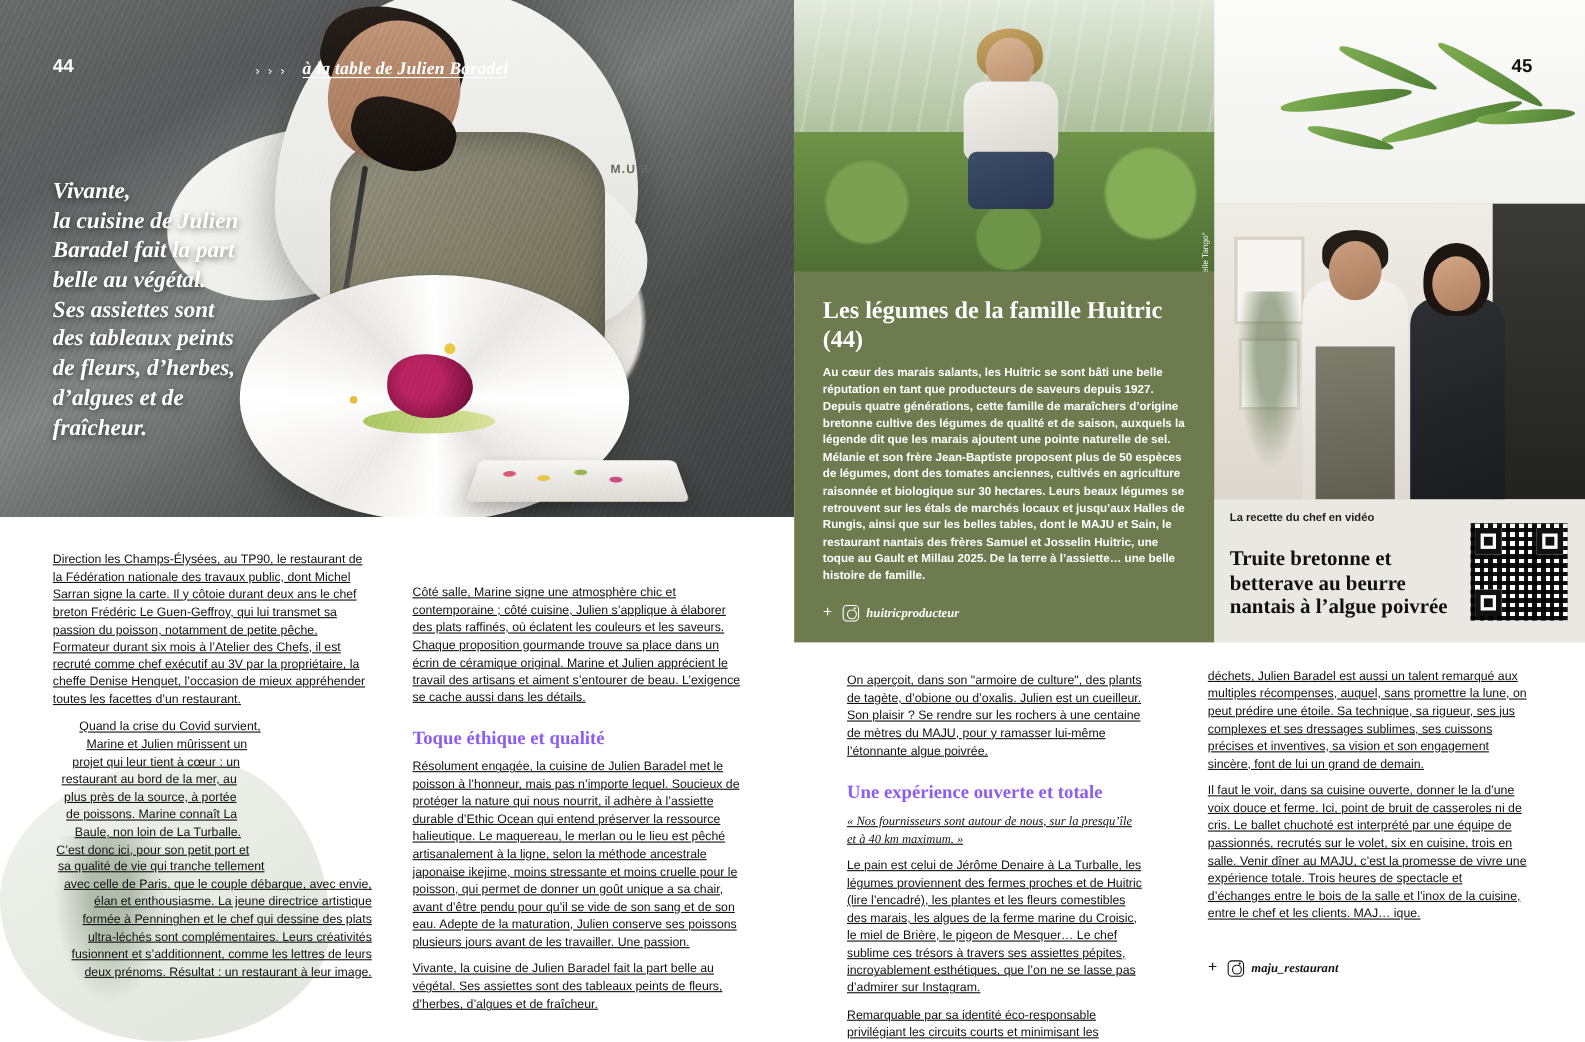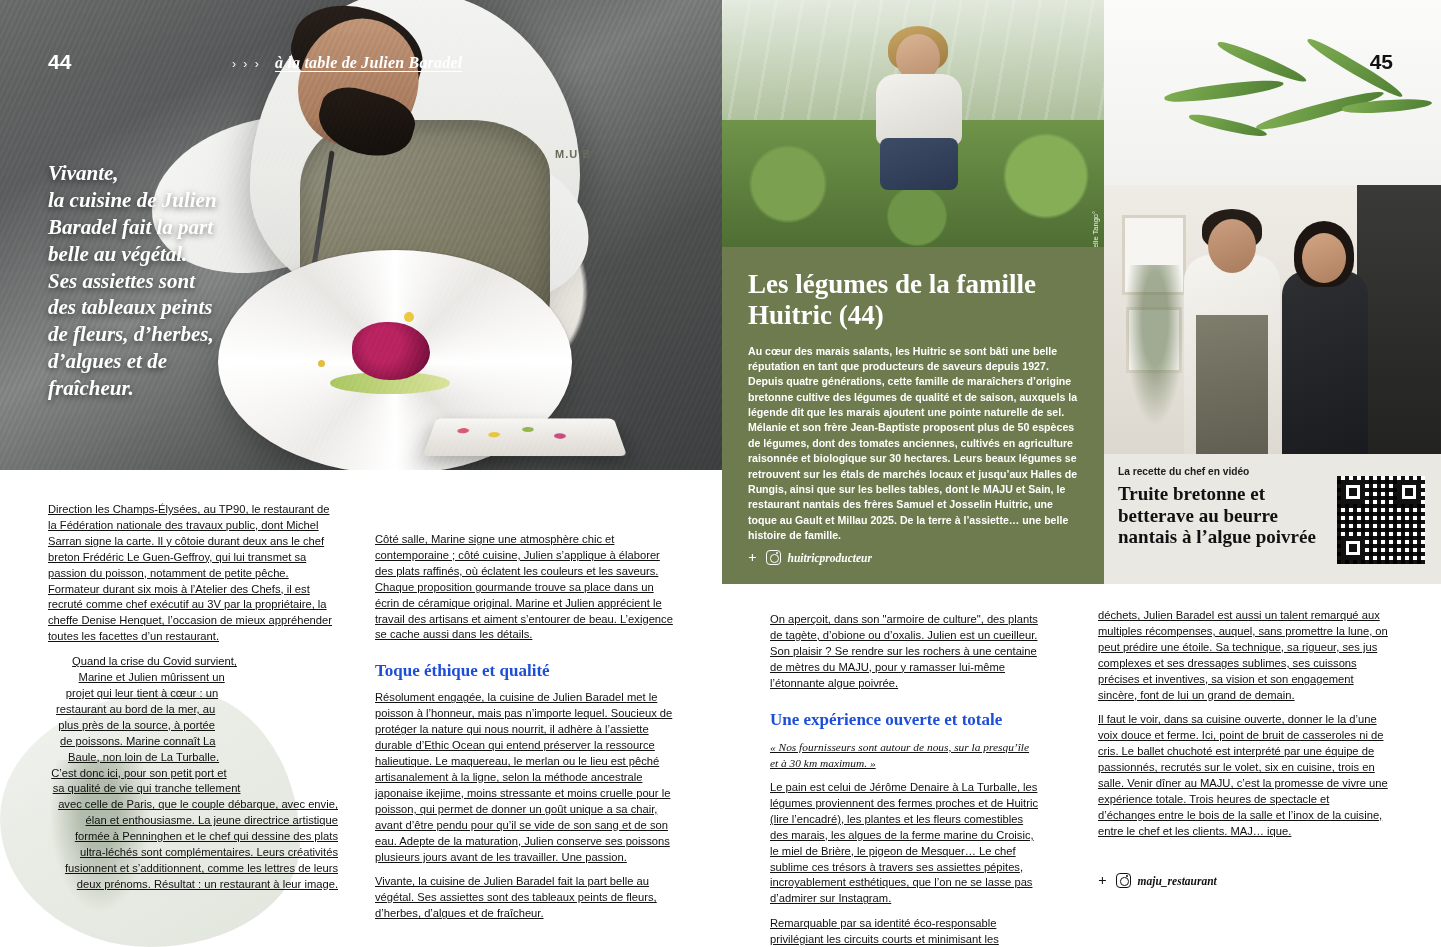--- a/index.html
+++ b/index.html
@@ -110,21 +110,21 @@
   .tray{
     position:absolute; left:430px; top:408px; width:190px;height:56px;
     background:linear-gradient(180deg,#f7f6f3,#ddd9d2);
     border-radius:6px; transform:perspective(300px) rotateX(48deg);
     box-shadow:0 10px 22px rgba(0,0,0,.3);
   }
   .tray span{position:absolute;width:12px;height:8px;border-radius:50%;}
 
   
   .pg-num{
-    position:absolute; font-weight:800; font-size:21px; color:#ffffff;
+    position:absolute; font-weight:800; font-size:17px; color:#ffffff;
     font-family:"Liberation Sans", sans-serif;
   }
   .pg-left{ left:48px; top:50px; }
   .pg-right{ right:48px; top:50px; color:#ffffff; }
   .running-head{
     position:absolute; left:275px; top:54px; color:#fff;
     font-family:"Liberation Serif", serif; font-style:italic;
     font-weight:700; font-size:16px; letter-spacing:.2px;
     text-decoration:underline; text-underline-offset:3px;
   }
@@ -140,21 +140,21 @@
     white-space:pre-line;
   }
 
   
   .txt{ font-size:11.2px; line-height:1.42; color:#111; text-align:left; }
   .col{ position:absolute; }
   .colA{ left:48px; top:502px; width:290px; }
   .colB{ left:375px; top:532px; width:300px; }
   h2.sub{
     font-family:"Liberation Serif", serif;
-    font-weight:700; font-size:17px; margin:16px 0 7px; color:#1d4ed8;
+    font-weight:700; font-size:17px; margin:16px 0 7px; color:#8b5cf6;
   }
   .txt p{ margin:0 0 9px;text-decoration:underline; }
   .txt p:last-child{ margin-bottom:0; }
 
   
   .wrap-shape{
     float:right; width:120px; height:140px; shape-outside:ellipse(60px 70px at 50% 50%);
     margin:0 0 0 6px;
   }
   .colA .tail{ text-align:right; }
@@ -203,21 +203,21 @@
     position:absolute; right:4px; bottom:36px; transform:rotate(-90deg); transform-origin:right bottom;
     color:#fff; font-size:7.5px; opacity:.9; white-space:nowrap;
   }
 
   .green-panel{
     position:absolute; left:722px; top:247px; width:382px; height:337px;
     background:#6e7b4e; color:#fff; padding:22px 26px 18px 26px;
   }
   .green-panel h3{
     font-family:"Liberation Serif", serif;
-    font-size:27px; line-height:1.16; margin:0 0 12px; font-weight:700;
+    font-size:22px; line-height:1.16; margin:0 0 12px; font-weight:700;
   }
   .green-panel p{ font-size:10.6px; line-height:1.45; margin:0; font-weight:600; }
   .insta-line{
     position:absolute; left:26px; bottom:18px; display:flex; align-items:center; gap:7px;
     font-family:"Liberation Serif", serif; font-style:italic; font-weight:700; font-size:11.5px;
   }
   .ig{
     width:15px;height:15px;border:1.6px solid #fff;border-radius:4px;position:relative;display:inline-block;
   }
   .ig::before{content:"";position:absolute;left:3.4px;top:3.4px;width:6.6px;height:6.6px;border:1.5px solid #fff;border-radius:50%;}
@@ -251,21 +251,21 @@
   .pt-woman-head{position:absolute;left:198px;top:48px;width:44px;height:50px;border-radius:50%;background:linear-gradient(160deg,#d2a583,#ae7f5f);}
   .pt-woman-hair{position:absolute;left:190px;top:36px;width:60px;height:66px;border-radius:50% 50% 40% 40%;background:#1c1511;}
   .pt-plant{position:absolute;left:16px;top:80px;width:70px;height:180px;background:radial-gradient(ellipse at 50% 30%, rgba(90,110,70,.55) 0 26%, rgba(0,0,0,0) 60%);}
   .pt-dark{position:absolute;right:0;top:0;width:84px;height:269px;background:linear-gradient(180deg,#3a3a38,#222221);}
 
   .recipe-card{
     position:absolute; left:1104px; top:454px; width:337px; height:130px;
     background:#e9e8e3; padding:12px 14px;
   }
   .recipe-label{
-    font-size:10.2px; font-weight:700; color:#1d1d1b; margin-bottom:6px;
+    font-size:10.2px; font-weight:700; color:#1d1d1b; margin-bottom:21px;
   }
   .recipe-title{
     font-family:"Liberation Serif", serif; font-weight:700;
     font-size:19px; line-height:1.14; color:#111; width:200px;
   }
   .qr{
     position:absolute; right:16px; top:22px; width:88px; height:88px;
     background:
       linear-gradient(#000,#000) 0 0/100% 100% no-repeat;
     background-color:#111;
@@ -364,21 +364,21 @@
     <div class="insta-line">
       <span class="plus">+</span>
       <span class="ig"></span>
       <span>huitricproducteur</span>
     </div>
   </div>
 
   <div class="col colC txt">
     <p>On aperçoit, dans son "armoire de culture", des plants de tagète, d’obione ou d’oxalis. Julien est un cueilleur. Son plaisir ? Se rendre sur les rochers à une centaine de mètres du MAJU, pour y ramasser lui-même l’étonnante algue poivrée.</p>
     <h2 class="sub">Une expérience ouverte et totale</h2>
-    <p class="serif-it" style="font-size:11.4px;">« Nos fournisseurs sont autour de nous, sur la presqu’île et à 30 km maximum. »</p>
+    <p class="serif-it" style="font-size:11.4px;">« Nos fournisseurs sont autour de nous, sur la presqu’île et à 40 km maximum. »</p>
     <p>Le pain est celui de Jérôme Denaire à La Turballe, les légumes proviennent des fermes proches et de Huitric (lire l’encadré), les plantes et les fleurs comestibles des marais, les algues de la ferme marine du Croisic, le miel de Brière, le pigeon de Mesquer… Le chef sublime ces trésors à travers ses assiettes pépites, incroyablement esthétiques, que l’on ne se lasse pas d’admirer sur Instagram.</p>
     <p>Remarquable par sa identité éco-responsable privilégiant les circuits courts et minimisant les</p>
   </div>
 
   <div class="salicorne">
     <div class="sal-stem" style="left:60px;top:84px;width:120px;height:14px;transform:rotate(-8deg);"></div>
     <div class="sal-stem" style="left:110px;top:56px;width:96px;height:12px;transform:rotate(22deg);"></div>
     <div class="sal-stem" style="left:150px;top:104px;width:132px;height:13px;transform:rotate(-16deg);"></div>
     <div class="sal-stem" style="left:196px;top:62px;width:110px;height:12px;transform:rotate(30deg);"></div>
     <div class="sal-stem" style="left:238px;top:100px;width:90px;height:12px;transform:rotate(-5deg);"></div>

